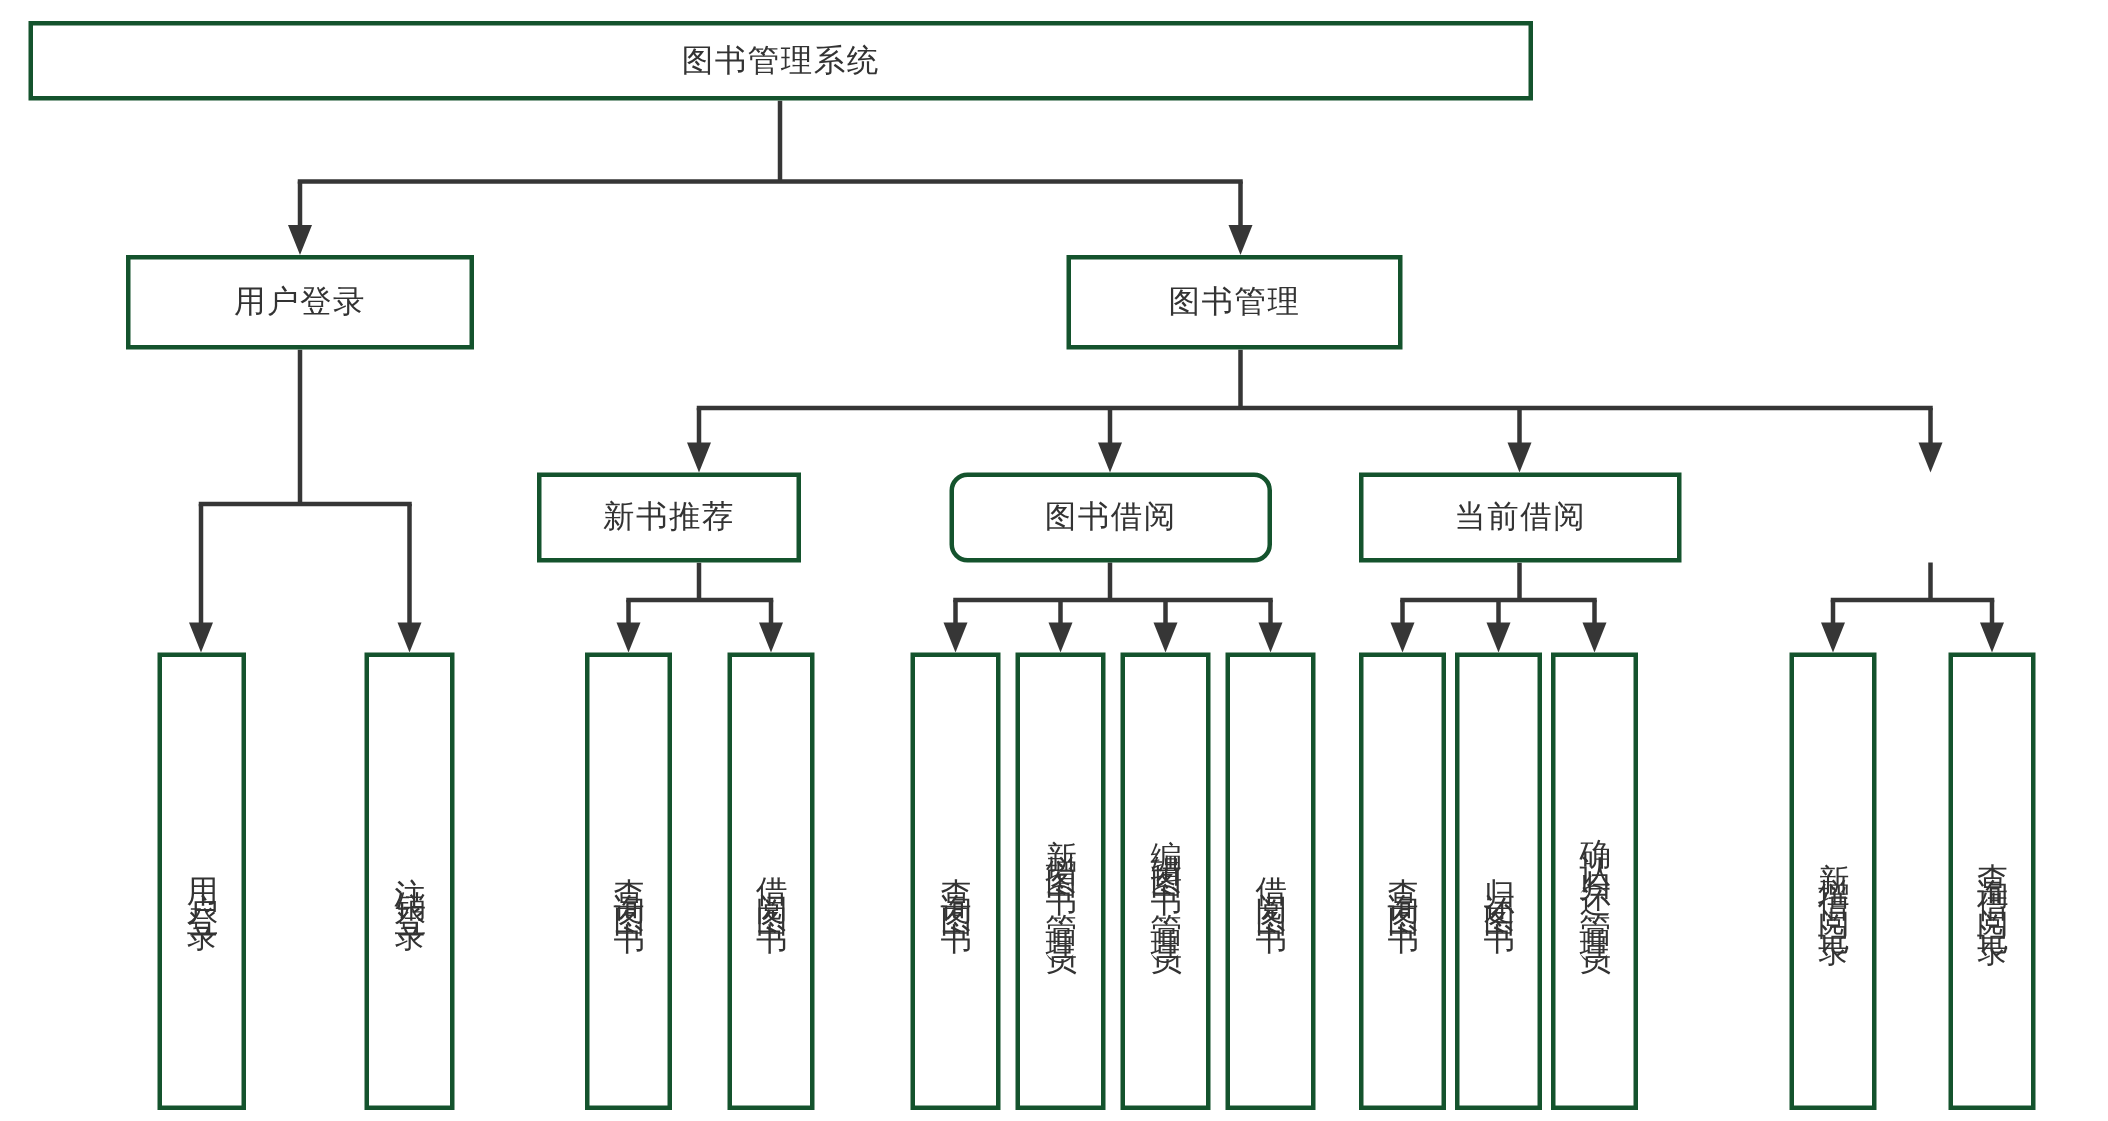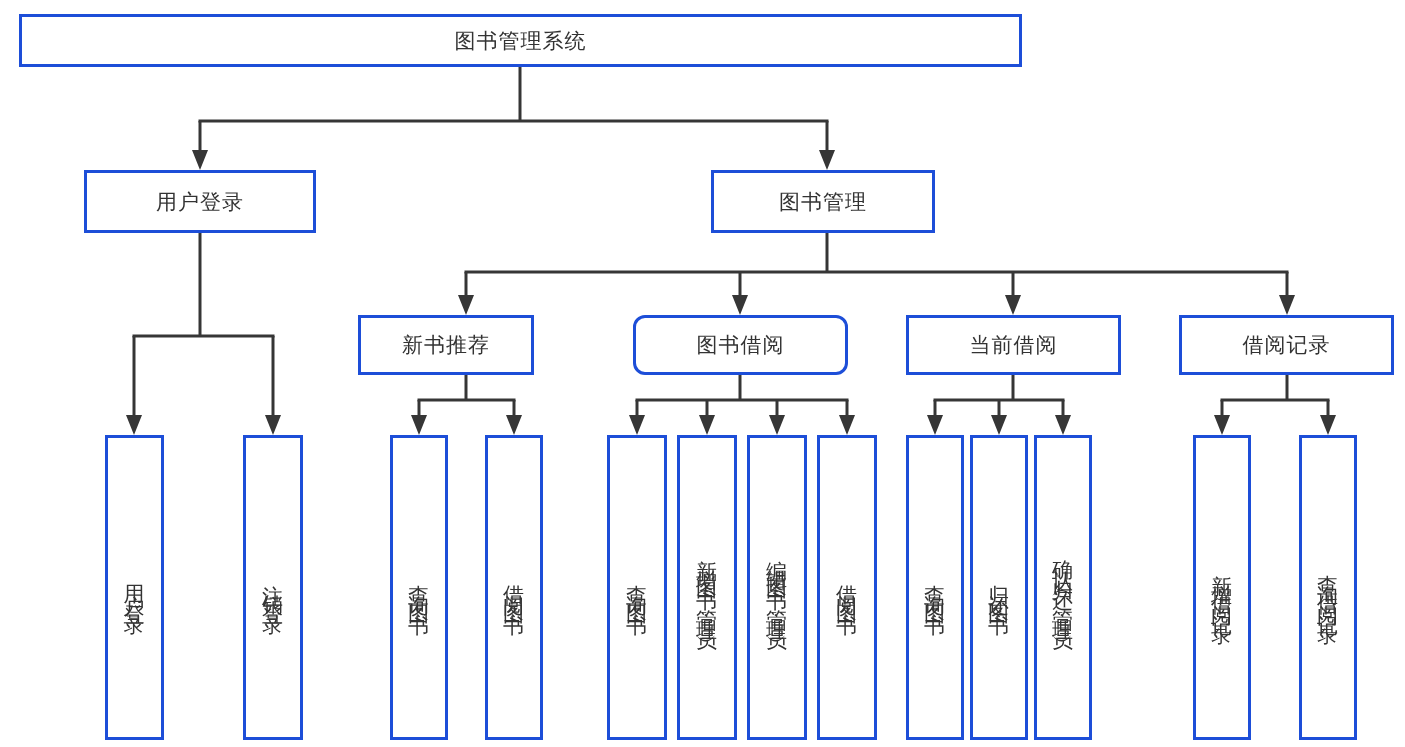--- a/index.html
+++ b/index.html
@@ -13,21 +13,21 @@
   }
   .connectors {
     position: absolute;
     left: 0; top: 0;
     width: 1405px; height: 747px;
     pointer-events: none;
   }
   .node {
     position: absolute;
     box-sizing: border-box;
-    border: 3px solid #1d4ed8;
+    border: 3px solid #14532d;
     background: #ffffff;
     color: #333333;
     display: flex;
     align-items: center;
     justify-content: center;
     font-size: 21px;
     text-align: center;
     letter-spacing: 1px;
     line-height: 1.2;
   }
@@ -110,21 +110,20 @@
     </svg>
 
   <div class="node" style="left:19px; top:14px; width:1003px; height:53px;">图书管理系统</div>
 
   <div class="node" style="left:84px; top:170px; width:232px; height:63px;">用户登录</div>
   <div class="node" style="left:711px; top:170px; width:224px; height:63px;">图书管理</div>
 
   <div class="node" style="left:358px; top:315px; width:176px; height:60px;">新书推荐</div>
   <div class="node" style="left:633px; top:315px; width:215px; height:60px;border-radius:12px;">图书借阅</div>
   <div class="node" style="left:906px; top:315px; width:215px; height:60px;">当前借阅</div>
-  <div class="node" style="left:1179px; top:315px; width:215px; height:60px;">借阅记录</div>
 
   <div class="node vnode" style="left:105px; top:435px; width:59px; height:305px;">用户登录</div>
   <div class="node vnode" style="left:243px; top:435px; width:60px; height:305px;">注销登录</div>
 
   <div class="node vnode" style="left:390px; top:435px; width:58px; height:305px;">查询图书</div>
   <div class="node vnode" style="left:485px; top:435px; width:58px; height:305px;">借阅图书</div>
 
   <div class="node vnode" style="left:607px; top:435px; width:60px; height:305px;">查询图书</div>
   <div class="node vnode" style="left:677px; top:435px; width:60px; height:305px;">新增图书（管理员）</div>
   <div class="node vnode" style="left:747px; top:435px; width:60px; height:305px;">编辑图书（管理员）</div>

